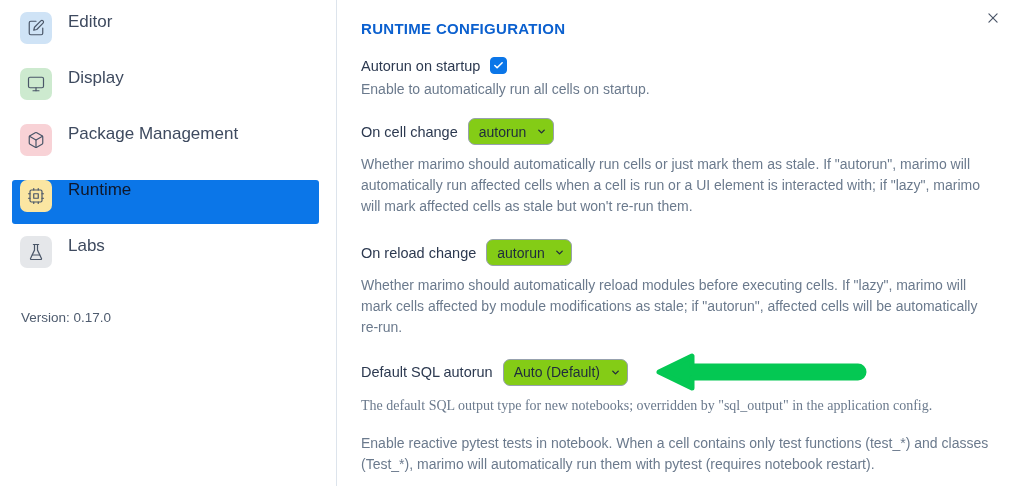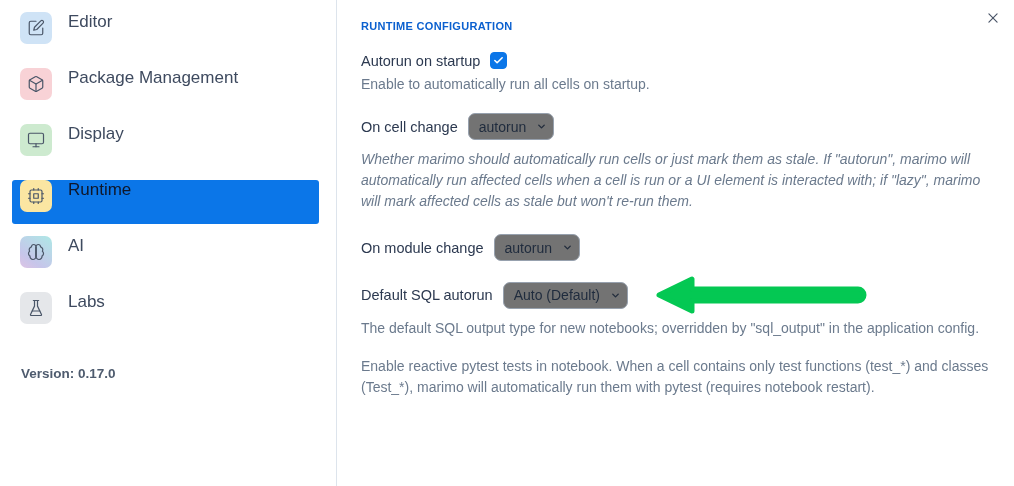--- a/index.html
+++ b/index.html
@@ -30,44 +30,44 @@
   .tile svg{width:18px;height:18px;stroke:#4a5668;fill:none;stroke-width:1.6;stroke-linecap:round;stroke-linejoin:round;}
   .tile-editor{background:#cfe3f6;}
   .tile-display{background:#cdeacf;}
   .tile-package{background:#f8d2d6;}
   .tile-runtime{background:#fbe6a2;}
   .tile-ai{background:linear-gradient(215deg,#aee8e6 0%,#c6c6ea 70%,#ddc3e4 100%);}
   .tile-optional{background:#fbd9a4;}
   .tile-labs{background:#e5e7ea;}
   .nav-label{font-size:17px;color:var(--sidebar-text);}
   .meta{margin:30px 0 0 21px;font-size:13.5px;color:#4e5b6e;}
-  .meta div{margin-bottom:9px;font-weight:bold;}
+  .meta div{margin-bottom:9px;}
   
   .main{position:relative;flex:1;padding:18px 24px 0 24px;}
   .close-btn{
     position:absolute;top:9px;right:12px;width:18px;height:18px;border:none;background:none;
     padding:0;cursor:pointer;display:flex;align-items:center;justify-content:center;
   }
   .close-btn svg{width:14px;height:14px;stroke:#4a5568;stroke-width:2;stroke-linecap:round;fill:none;}
-  .panel-title{font-size:11px;font-weight:bold;color:var(--title-blue);letter-spacing:.3px;margin-top:2px;}
+  .panel-title{font-size:15px;font-weight:bold;color:var(--title-blue);letter-spacing:.3px;margin-top:2px;}
   .field{margin-top:19px;}
   .field-row{display:flex;align-items:center;gap:10px;font-size:14.5px;color:var(--label-dark);}
   .desc{margin-top:5px;font-size:14px;line-height:21px;color:var(--desc-gray);max-width:634px;}
   .desc.after-select{margin-top:9px;}
   .checkbox{
     width:17px;height:17px;border-radius:4px;background:#fff;border:1px solid #97a1ae;
     display:flex;align-items:center;justify-content:center;cursor:pointer;flex-shrink:0;
   }
   .checkbox.checked{background:var(--accent-blue);border-color:var(--accent-blue);}
   .checkbox svg{width:11px;height:11px;stroke:#fff;stroke-width:3.4;fill:none;stroke-linecap:round;stroke-linejoin:round;display:none;}
   .checkbox.checked svg{display:block;}
   .select-wrap{position:relative;display:inline-flex;align-items:center;}
   select{
     appearance:none;-webkit-appearance:none;-moz-appearance:none;
-    border:1px solid #97a1ae;border-radius:7px;height:27px;background:#737373;
+    border:1px solid #97a1ae;border-radius:7px;height:27px;background:#84cc16;
     font-family:"Liberation Sans",sans-serif;font-size:14px;color:#1f2b3d;
     padding:0 26px 0 10px;cursor:pointer;
   }
   .select-wrap .chev{position:absolute;right:7px;pointer-events:none;display:flex;}
   .select-wrap .chev svg{width:11px;height:11px;stroke:#222c3c;stroke-width:3;fill:none;stroke-linecap:round;stroke-linejoin:round;}
   .arrow-annotation{margin-left:16px;display:flex;align-items:center;}
 </style>
 </head>
 <body>
 
@@ -77,62 +77,52 @@
     <span class="tile tile-editor">
       <svg viewBox="0 0 24 24">
           <path d="M12 3H5a2 2 0 0 0-2 2v14a2 2 0 0 0 2 2h14a2 2 0 0 0 2-2v-7"></path>
           <path d="M18.4 2.6a2 2 0 0 1 3 3L13 14l-4 1 1-4Z"></path>
         </svg>
     </span>
     <span class="nav-label">Editor</span>
   </div>
 
   <div class="nav-item">
+    <span class="tile tile-display">
+      <svg viewBox="0 0 24 24">
+          <rect x="2" y="3" width="20" height="14" rx="2"></rect>
+          <line x1="8" y1="21" x2="16" y2="21"></line>
+          <line x1="12" y1="17" x2="12" y2="21"></line>
+        </svg>
+    </span>
+    <span class="nav-label">Display</span>
+  </div>
+
+  <div class="nav-item">
     <span class="tile tile-package">
       <svg viewBox="0 0 24 24">
           <path d="M21 8a2 2 0 0 0-1-1.73l-7-4a2 2 0 0 0-2 0l-7 4A2 2 0 0 0 3 8v8a2 2 0 0 0 1 1.73l7 4a2 2 0 0 0 2 0l7-4A2 2 0 0 0 21 16Z"></path>
           <path d="m3.3 7 8.7 5 8.7-5"></path>
           <path d="M12 22V12"></path>
         </svg>
     </span>
     <span class="nav-label">Package Management</span>
   </div>
 
-  <div class="nav-item">
-    <span class="tile tile-display">
-      <svg viewBox="0 0 24 24">
-          <rect x="2" y="3" width="20" height="14" rx="2"></rect>
-          <line x1="8" y1="21" x2="16" y2="21"></line>
-          <line x1="12" y1="17" x2="12" y2="21"></line>
-        </svg>
-    </span>
-    <span class="nav-label">Display</span>
-  </div>
-
   <div class="nav-item selected">
     <span class="tile tile-runtime">
       <svg viewBox="0 0 24 24">
           <rect x="4" y="4" width="16" height="16" rx="2"></rect>
           <rect x="9" y="9" width="6" height="6"></rect>
           <path d="M9 2v2M15 2v2M9 20v2M15 20v2M2 9h2M2 15h2M20 9h2M20 15h2"></path>
         </svg>
     </span>
     <span class="nav-label">Runtime</span>
   </div>
 
-  <div class="nav-item">
-    <span class="tile tile-ai">
-      <svg viewBox="0 0 24 24">
-          <path d="M12 5a3 3 0 1 0-5.997.125 4 4 0 0 0-2.526 5.77 4 4 0 0 0 .556 6.588A4 4 0 1 0 12 18Z"></path>
-          <path d="M12 5a3 3 0 1 1 5.997.125 4 4 0 0 1 2.526 5.77 4 4 0 0 1-.556 6.588A4 4 0 1 1 12 18Z"></path>
-          <path d="M12 6v12"></path>
-        </svg>
-    </span>
-    <span class="nav-label">AI</span>
-  </div>
 
 
   <div class="nav-item">
     <span class="tile tile-labs">
       <svg viewBox="0 0 24 24">
           <path d="M10 2v7.5L4.7 20.6a1 1 0 0 0 .9 1.4h12.8a1 1 0 0 0 .9-1.4L14 9.5V2"></path>
           <path d="M8.5 2h7"></path>
           <path d="M7 16h10"></path>
         </svg>
     </span>
@@ -176,37 +166,38 @@
         <select>
           <option>autorun</option>
         </select>
         <span class="chev">
           <svg viewBox="0 0 24 24">
               <polyline points="6 9 12 15 18 9"></polyline>
             </svg>
         </span>
       </span>
     </div>
-    <p class="desc after-select" style="margin-bottom:8px;font-style:italic;">Whether marimo should automatically run cells or just mark them as stale. If "autorun", marimo will automatically run affected cells when a cell is run or a UI element is interacted with; if "lazy", marimo will mark affected cells as stale but won't re-run them.</p>
+    <p class="desc after-select" style="margin-bottom:8px;">Whether marimo should automatically run cells or just mark them as stale. If "autorun", marimo will automatically run affected cells when a cell is run or a UI element is interacted with; if "lazy", marimo will mark affected cells as stale but won't re-run them.</p>
   </section>
 
   <section class="field" style="margin-top:22px;">
     <div class="field-row">
-      <span>On module change</span>
+      <span>On reload change</span>
       <span class="select-wrap">
         <select>
           <option>autorun</option>
         </select>
         <span class="chev">
           <svg viewBox="0 0 24 24">
               <polyline points="6 9 12 15 18 9"></polyline>
             </svg>
         </span>
       </span>
     </div>
+    <p class="desc after-select" style="margin-bottom:0;">Whether marimo should automatically reload modules before executing cells. If "lazy", marimo will mark cells affected by module modifications as stale; if "autorun", affected cells will be automatically re-run.</p>
   </section>
 
   <section class="field" style="margin-top:14px;">
     <div class="field-row">
       <span>Default SQL autorun</span>
       <span class="select-wrap">
         <select>
           <option>Auto (Default)</option>
         </select>
         <span class="chev">
@@ -214,20 +205,20 @@
               <polyline points="6 9 12 15 18 9"></polyline>
             </svg>
         </span>
       </span>
       <span class="arrow-annotation">
         <svg width="213" height="40" viewBox="0 0 213 40">
           <path d="M5 20 L38 4 L38 14 L204 14 A6 6 0 0 1 210 20 A6 6 0 0 1 204 26 L38 26 L38 36 Z" fill="#04c853" stroke="#04c853" stroke-width="5" stroke-linejoin="round"></path>
         </svg>
       </span>
     </div>
-    <p class="desc" style="margin-top:3px;margin-bottom:8px;">The default SQL output type for new notebooks; overridden by "sql_output" in the application config.</p>
+    <p class="desc" style="margin-top:3px;margin-bottom:8px;font-family:Liberation Serif, serif;">The default SQL output type for new notebooks; overridden by "sql_output" in the application config.</p>
   </section>
 
   <section class="field" style="margin-top:17px;">
     <p class="desc" style="margin-top:3px;margin-bottom:0;">Enable reactive pytest tests in notebook. When a cell contains only test functions (test_*) and classes (Test_*), marimo will automatically run them with pytest (requires notebook restart).</p>
   </section>
 
 </main>
 
 </body></html>

